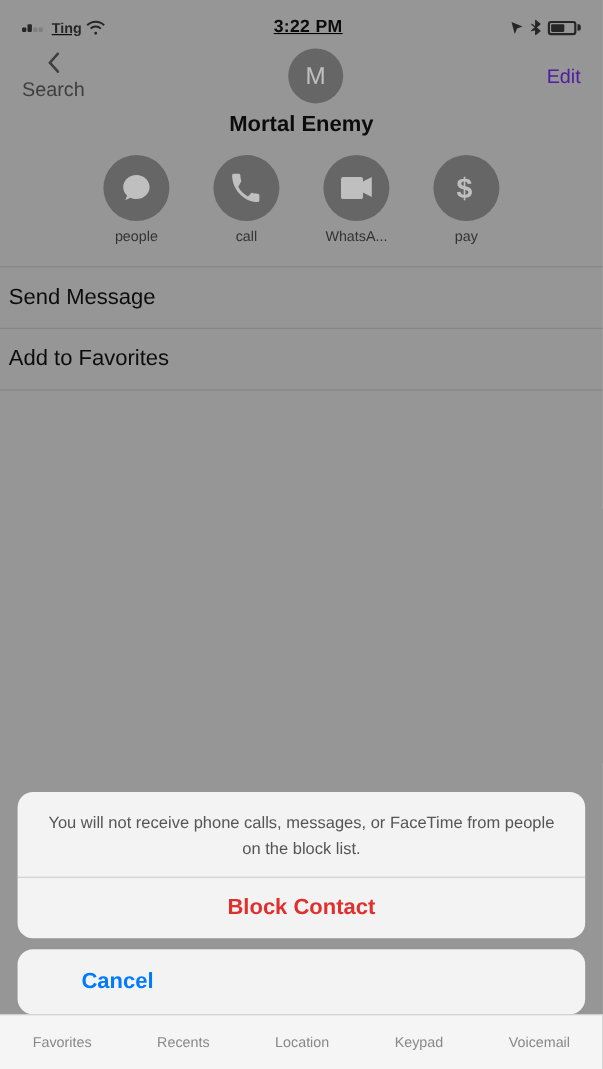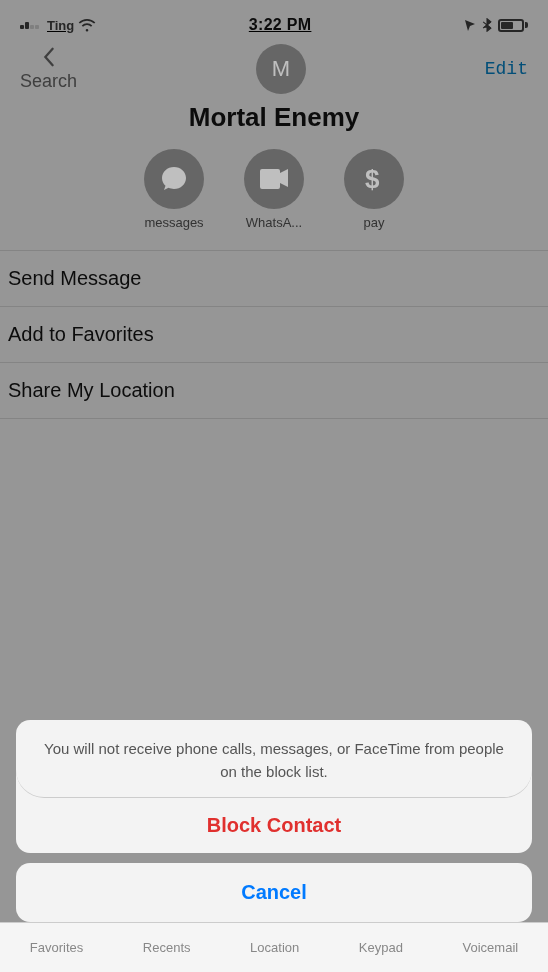--- a/index.html
+++ b/index.html
@@ -95,40 +95,39 @@
       font-size: 18px;
       gap: 4px;
       flex-direction: column;
     }
     .nav-back-text {
       font-size: 18px;
       color: #555;
     }
     .nav-edit {
       font-size: 18px;
-      color: #0369a1;
-      font-family: Liberation Mono, monospace;
+      color: #6d28d9;
     }
     .nav-avatar {
       width: 50px;
       height: 50px;
       border-radius: 50%;
       background: #888;
       display: flex;
       align-items: center;
       justify-content: center;
       color: white;
       font-size: 22px;
       font-weight: 500;
     }
 
     
     .contact-name {
       text-align: center;
-      font-size: 26px;
+      font-size: 20px;
       font-weight: 700;
       color: #111;
       padding: 8px 0 16px 0;
     }
 
     
     .action-row {
       display: flex;
       justify-content: center;
       gap: 20px;
@@ -201,42 +200,41 @@
       margin-bottom: 10px;
       overflow: hidden;
     }
     .alert-message {
       padding: 18px 24px 14px 24px;
       text-align: center;
       font-size: 15px;
       color: #555;
       line-height: 1.5;
       border-bottom: 1px solid #ccc;
-      border-radius: 28px;
     }
     .alert-action {
       padding: 16px;
       text-align: center;
       font-size: 20px;
       font-weight: 600;
       color: #e0302e;
       cursor: pointer;
     }
     .cancel-box {
       background: rgba(245,245,245,0.98);
       border-radius: 14px;
       overflow: hidden;
     }
     .cancel-action {
       padding: 18px;
-      text-align: center;
       font-size: 20px;
       font-weight: 600;
       color: #007aff;
       cursor: pointer;
+      margin-left: 40px;
     }
 
     
     .tab-bar {
       position: absolute;
       bottom: 0;
       left: 0;
       right: 0;
       height: 50px;
       background: #f5f5f5;
@@ -316,23 +314,31 @@
 <div class="contact-name">Mortal Enemy</div>
 
 <div class="action-row">
 
   <div class="action-item">
     <div class="action-circle">
       <svg width="30" height="30" viewBox="0 0 30 30">
         <path d="M15 3C8.4 3 3 7.9 3 14c0 3 1.3 5.8 3.5 7.8L5 26l4.5-2.2c1.7.7 3.5 1.2 5.5 1.2 6.6 0 12-4.9 12-11S21.6 3 15 3z"></path>
       </svg>
     </div>
-    <span class="action-label">messages</span>
-  </div>
-
+    <span class="action-label">people</span>
+  </div>
+
+  <div class="action-item">
+    <div class="action-circle">
+      <svg width="28" height="28" viewBox="0 0 28 28">
+        <path d="M6.6 12.8c1.9 3.8 5 6.8 8.8 8.8l2.9-2.9c.4-.4.9-.5 1.3-.3 1.5.5 3.1.8 4.8.8.8 0 1.4.6 1.4 1.4v4.7c0 .8-.6 1.4-1.4 1.4C12.3 27 1 15.7 1 2.4 1 1.6 1.6 1 2.4 1h4.7c.8 0 1.4.6 1.4 1.4 0 1.7.3 3.3.8 4.8.1.4 0 .9-.3 1.3L6.6 12.8z"></path>
+      </svg>
+    </div>
+    <span class="action-label">call</span>
+  </div>
 
   <div class="action-item">
     <div class="action-circle">
       <svg width="30" height="22" viewBox="0 0 30 22">
         <path d="M1 3a2 2 0 012-2h16a2 2 0 012 2v16a2 2 0 01-2 2H3a2 2 0 01-2-2V3zm20 2l8-4v18l-8-4V5z"></path>
       </svg>
     </div>
     <span class="action-label">WhatsA...</span>
   </div>
 
@@ -344,21 +350,20 @@
       </svg>
     </div>
     <span class="action-label">pay</span>
   </div>
 </div>
 
 <div class="menu-section">
   <div class="divider"></div>
   <div class="menu-item">Send Message</div>
   <div class="menu-item">Add to Favorites</div>
-  <div class="menu-item">Share My Location</div>
 </div>
 
 <div class="overlay"></div>
 
 <div class="alert-container">
   <div class="alert-box">
     <div class="alert-message">You will not receive phone calls, messages, or FaceTime from people on the block list.</div>
     <div class="alert-action">Block Contact</div>
   </div>
   <div class="cancel-box">

